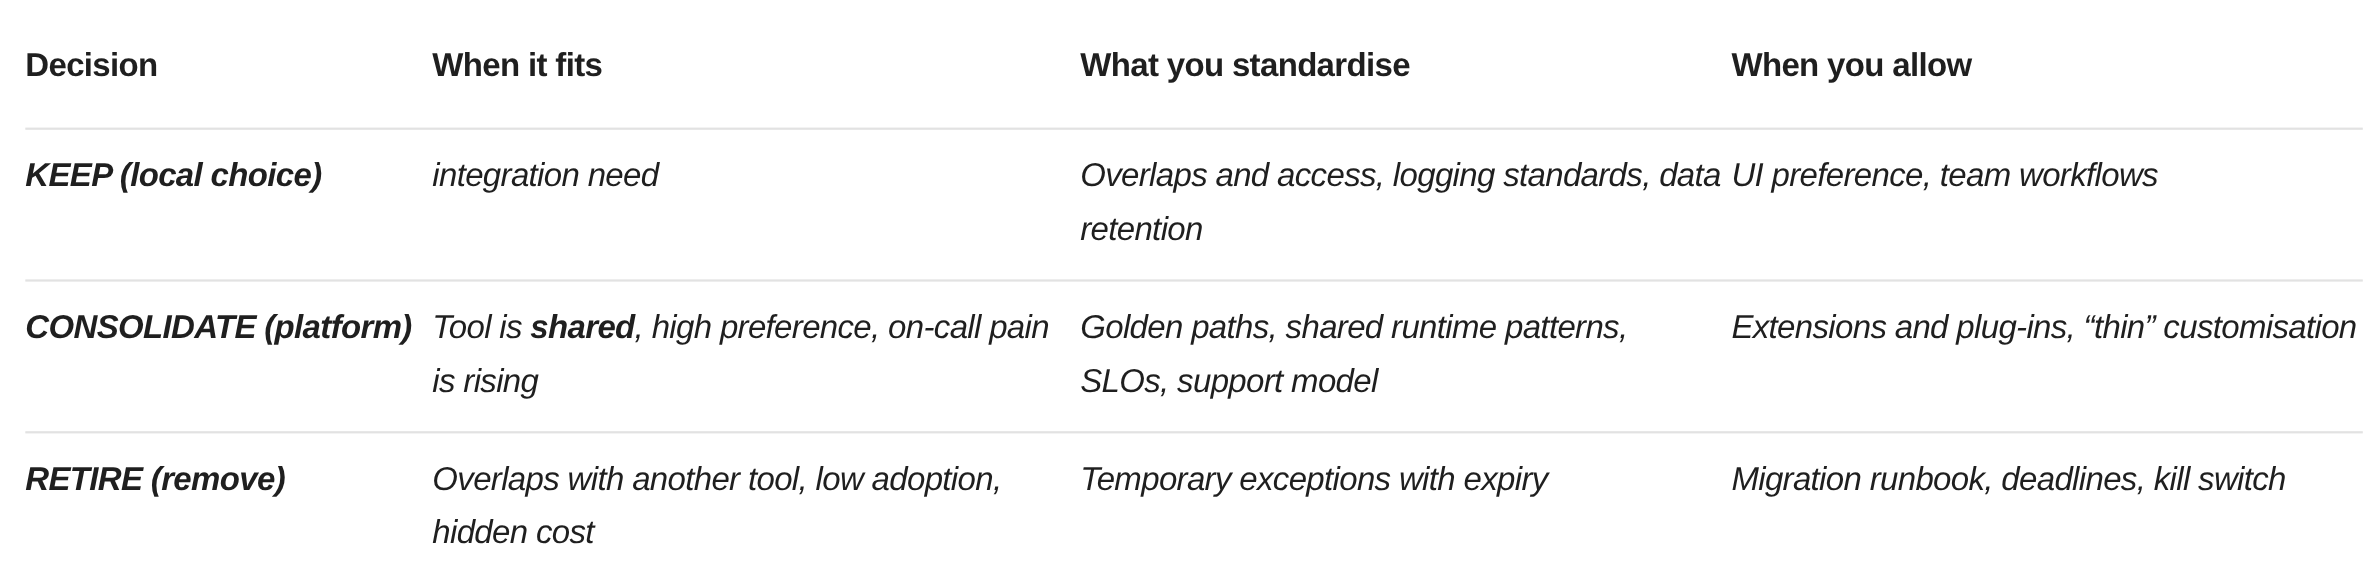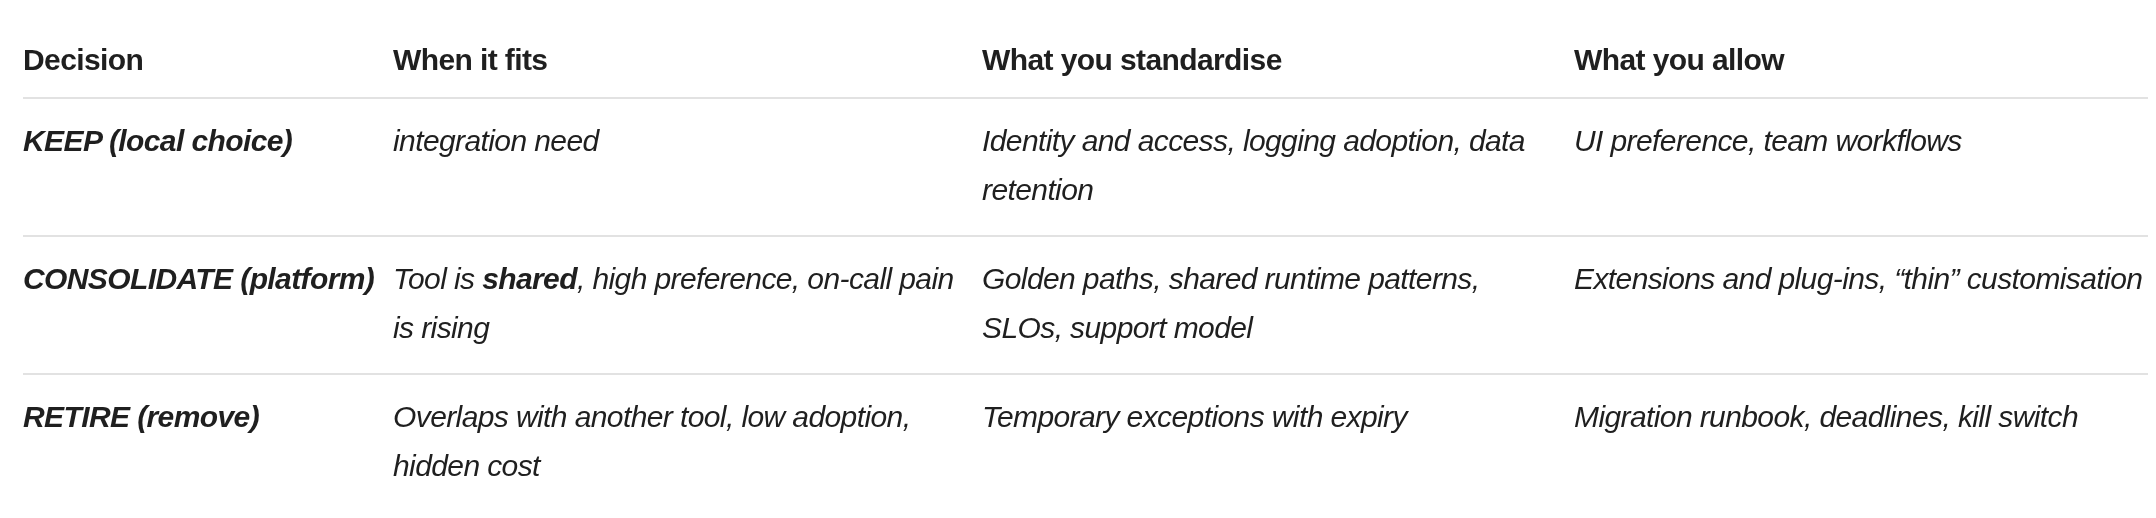--- a/index.html
+++ b/index.html
@@ -23,21 +23,21 @@
   }
   .trow {
     display: grid;
     grid-template-columns: 370px 589px 592px 574px;
   }
   .trow + .trow {
     border-top: 2px solid #e2e2e2;
     font-style: italic;
   }
   .thead .cell {
-    padding: 35px 0 13px 0;
+    padding: 35px 0 32px 0;
     font-weight: 700;
   }
   .body-row .cell {
     padding: 17px 0 21px 0;
   }
   .cell {
     overflow: visible;
   }
   .decision {
     font-weight: 700;
@@ -51,32 +51,32 @@
 </style>
 </head>
 <body>
 
 <div class="tbl">
 
   <div class="trow thead">
     <div class="cell">Decision</div>
     <div class="cell">When it fits</div>
     <div class="cell">What you standardise</div>
-    <div class="cell">What you allow</div>
+    <div class="cell">When you allow</div>
   </div>
 
   <div class="trow body-row">
     <div class="cell decision">
       <div class="line">KEEP (local choice)</div>
     </div>
     <div class="cell">
       <div class="line">integration need</div>
     </div>
     <div class="cell">
-      <div class="line">Identity and access, logging adoption, data</div>
+      <div class="line">Overlaps and access, logging standards, data</div>
       <div class="line">retention</div>
     </div>
     <div class="cell">
       <div class="line">UI preference, team workflows</div>
     </div>
   </div>
 
   <div class="trow body-row">
     <div class="cell decision">
       <div class="line">CONSOLIDATE (platform)</div>

